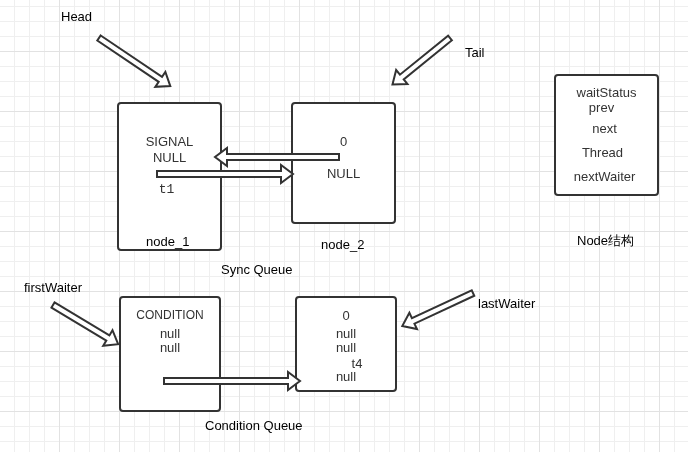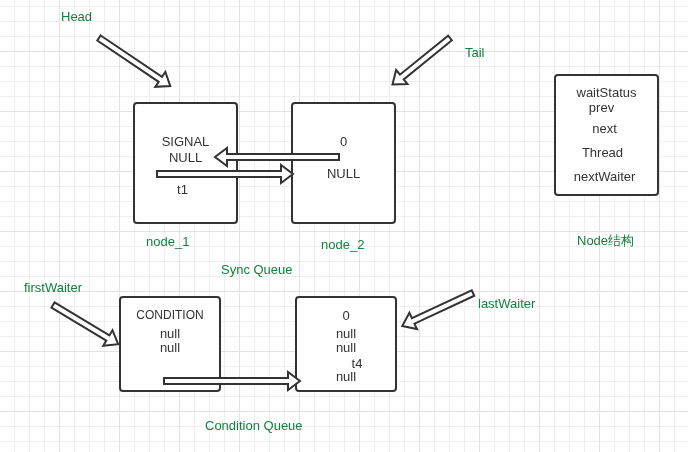--- a/index.html
+++ b/index.html
@@ -10,55 +10,55 @@
       linear-gradient(to right, #e2e2e2 1px, transparent 1px),
       linear-gradient(to bottom, #e2e2e2 1px, transparent 1px),
       linear-gradient(to right, #efefef 1px, transparent 1px),
       linear-gradient(to bottom, #efefef 1px, transparent 1px);
     background-size: 60px 60px, 60px 60px, 15px 15px, 15px 15px;
     background-position: 59px 51px, 59px 51px, 14px 6px, 14px 6px;
     font-family: "Liberation Sans", "DejaVu Sans", sans-serif;
     color:#333;
   }
   svg.layer { position:absolute; left:0; top:0; }
-  .lbl { position:absolute; font-size:13px; color:#15803d; white-space:nowrap; line-height:15px; }
+  .lbl { position:absolute; font-size:13px; color:#000000; white-space:nowrap; line-height:15px; }
   .box {
     position:absolute; border:2px solid #333; border-radius:4px; background:#fff;
     box-sizing:border-box;
   }
   .ln { position:absolute; left:0; right:0; text-align:center; font-size:13px; line-height:15px; color:#333; }
 </style>
 </head>
 <body>
 
-<div class="box" style="left:133px;top:102px;width:105px;height:122px;">
+<div class="box" style="left:117px;top:102px;width:105px;height:149px;">
   <div class="ln" style="top:30px;">SIGNAL</div>
   <div class="ln" style="top:46px;">NULL</div>
-  <div class="ln" style="top:78px;left:-6px;">t1</div>
+  <div class="ln" style="top:78px;left:-6px;font-family:Liberation Mono, monospace;">t1</div>
 </div>
 <div class="lbl" style="left:146px;top:234px;">node_1</div>
 
 <div class="box" style="left:291px;top:102px;width:105px;height:122px;">
   <div class="ln" style="top:30px;">0</div>
   <div class="ln" style="top:62px;">NULL</div>
 </div>
 <div class="lbl" style="left:321px;top:237px;">node_2</div>
 
 <div class="lbl" style="left:221px;top:262px;">Sync Queue</div>
 
 <div class="box" style="left:554px;top:74px;width:105px;height:122px;">
   <div class="ln" style="top:9px;">waitStatus</div>
   <div class="ln" style="top:24px;left:-10px;">prev</div>
   <div class="ln" style="top:45px;left:-4px;">next</div>
   <div class="ln" style="top:69px;left:-8px;">Thread</div>
   <div class="ln" style="top:93px;left:-4px;">nextWaiter</div>
 </div>
 <div class="lbl" style="left:577px;top:233px;">Node结构</div>
 
-<div class="box" style="left:119px;top:296px;width:102px;height:96px;padding-left:32px;">
+<div class="box" style="left:119px;top:296px;width:102px;height:116px;padding-left:32px;">
   <div class="ln" style="top:10px;font-size:12px;">CONDITION</div>
   <div class="ln" style="top:28px;">null</div>
   <div class="ln" style="top:42px;">null</div>
 </div>
 
 <div class="box" style="left:295px;top:296px;width:102px;height:96px;">
   <div class="ln" style="top:10px;">0</div>
   <div class="ln" style="top:28px;">null</div>
   <div class="ln" style="top:42px;">null</div>
   <div class="ln" style="top:58px;padding-left:22px;">t4</div>

